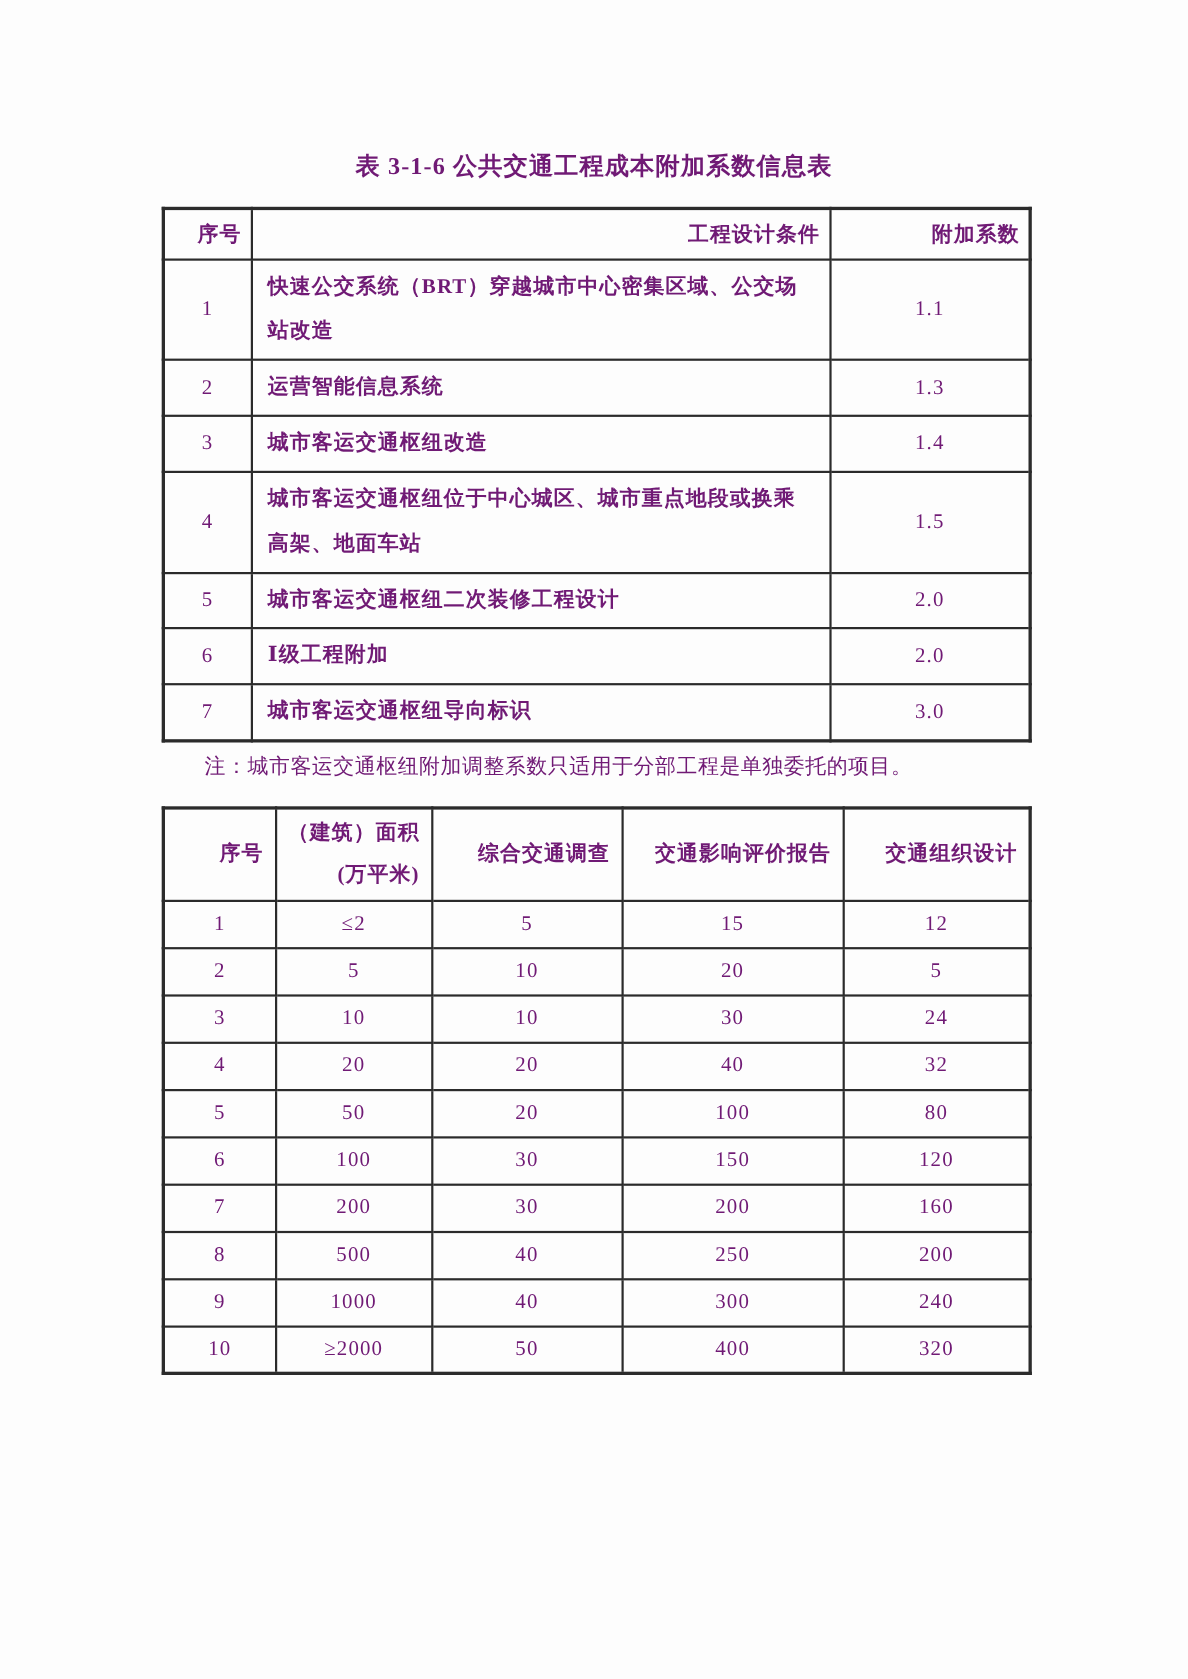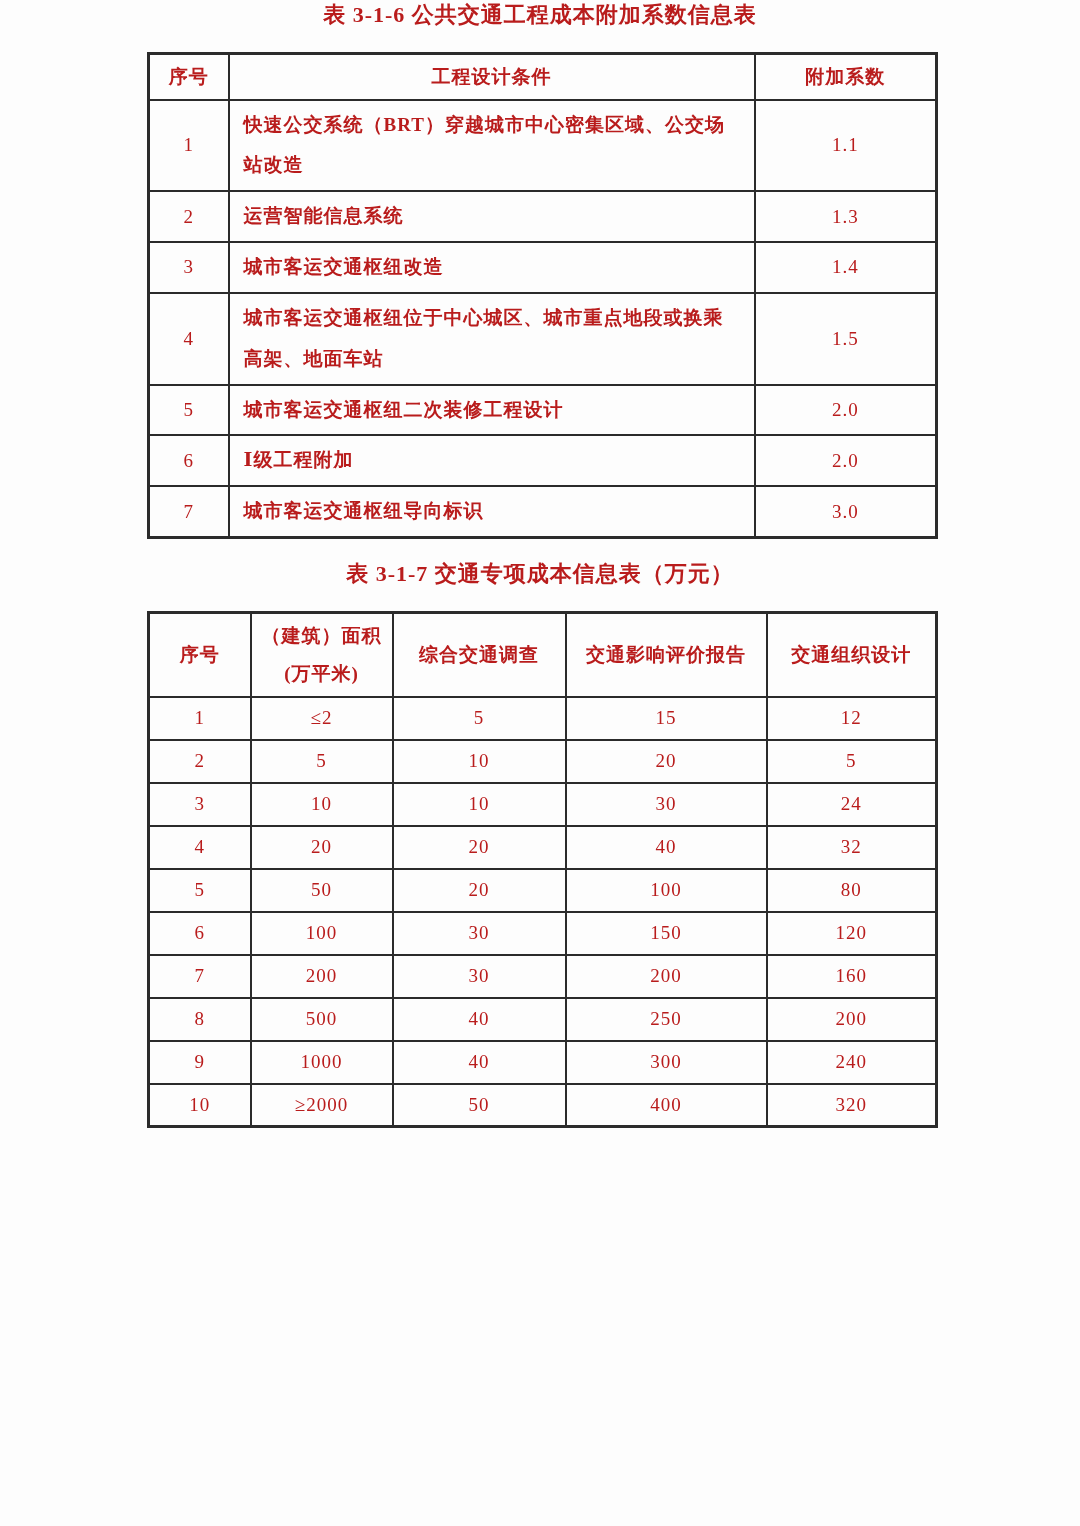--- a/index.html
+++ b/index.html
@@ -1,22 +1,23 @@
 <!DOCTYPE html>
 <html><head>
 <meta charset="utf-8">
 <style>
   * { box-sizing: border-box; }
   html, body { margin: 0; padding: 0; background: #ffffff; }
   .page {
     width: 1080px;
     height: 1526px;
     background: #fdfdfd;
-    color: #b91c1c;
+    color: #701a75;
     font-family: "Liberation Serif", "DejaVu Serif", serif;
+    padding-top: 136px;
     position: relative;
     overflow: hidden;
   }
   .doc-title {
     margin: 0;
     text-align: center;
     font-size: 22px;
     font-weight: bold;
     line-height: 30px;
     letter-spacing: 1px;
@@ -31,21 +32,21 @@
     border: 3px solid #2b2b2b;
   }
   .tbl th, .tbl td {
     border: 2px solid #2b2b2b;
     font-size: 19px;
     letter-spacing: 1px;
     overflow: hidden;
   }
   .tbl th {
     font-weight: bold;
-    text-align: center;
+    text-align: right;
     padding: 2px 8px;
   }
   .t1 thead tr { height: 46px; }
   .t1 tbody tr { height: 45px; }
   .t1 tbody tr.tall { height: 86px; }
   .t1 tbody tr.last { height: 43px; }
   .t1 td.c-no, .t1 td.c-coef { text-align: center; }
   .t1 td.c-cond {
     text-align: left;
     padding: 4px 14px;
@@ -122,22 +123,22 @@
         <td class="c-coef">2.0</td>
       </tr>
       <tr class="last">
         <td class="c-no">7</td>
         <td class="c-cond">城市客运交通枢纽导向标识</td>
         <td class="c-coef">3.0</td>
       </tr>
     </tbody>
   </table>
 
-
-  <h2 class="doc-title title2">表 3-1-7  交通专项成本信息表（万元）</h2>
+  <p class="note">注：城市客运交通枢纽附加调整系数只适用于分部工程是单独委托的项目。</p>
+
 
   <table class="tbl t2">
     <colgroup>
       <col style="width:102px">
       <col style="width:142px">
       <col style="width:173px">
       <col style="width:201px">
       <col style="width:170px">
     </colgroup>
     <thead>

